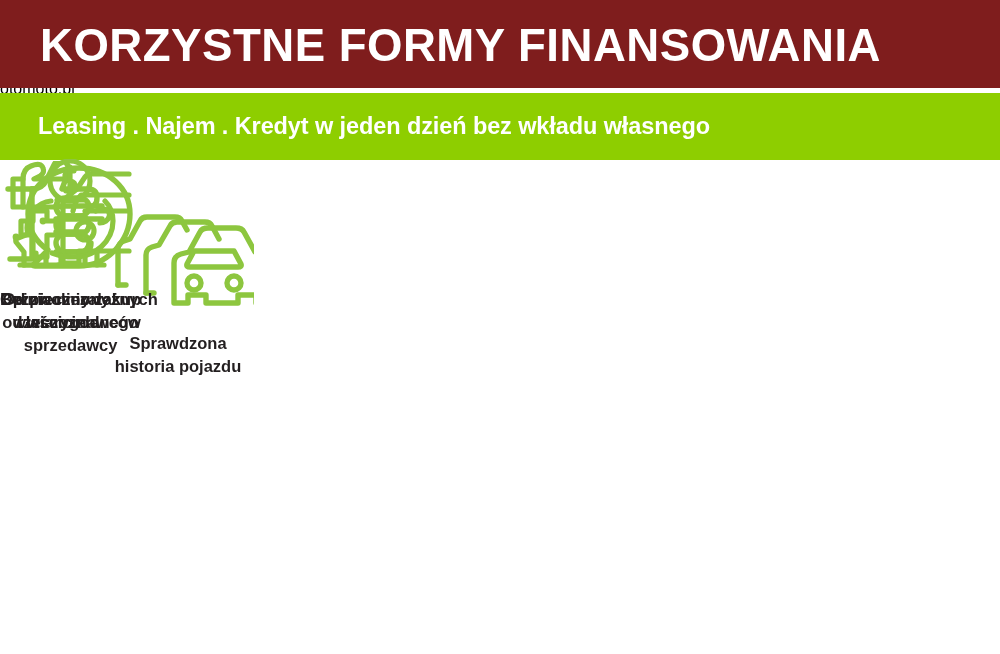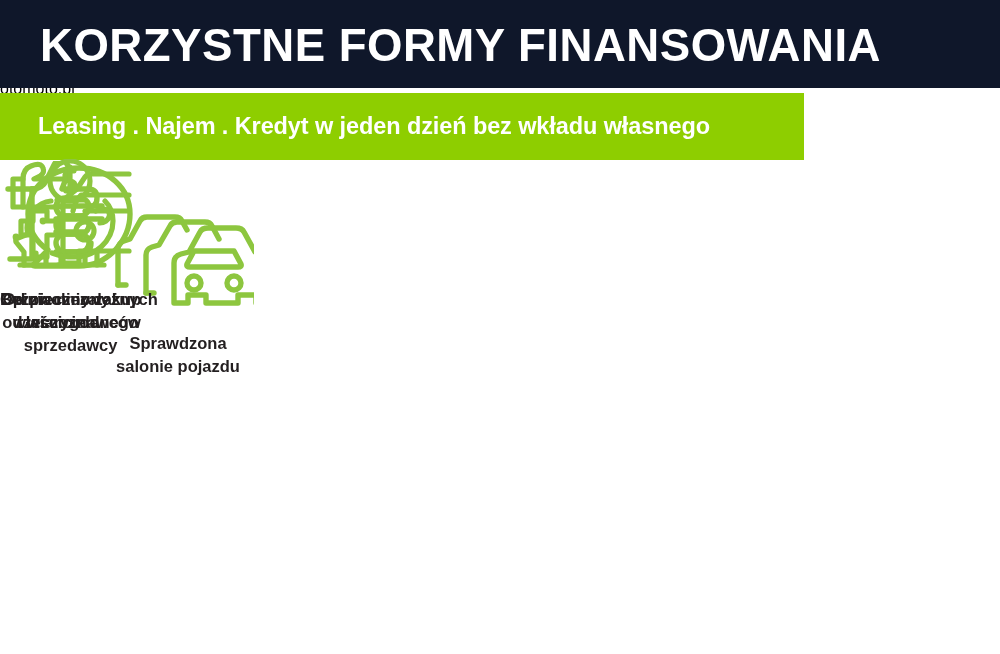--- a/index.html
+++ b/index.html
@@ -13,40 +13,40 @@
     font-family: "Liberation Sans", sans-serif;
     overflow: hidden;
     position: relative;
   }
 
   
   .band-teal {
     position: absolute;
     left: 0; top: 0;
     width: 1000px; height: 88px;
-    background: #0f172a;
+    background: #7f1d1d;
     display: flex;
     align-items: center;
   }
   .band-teal .headline {
     color: #ffffff;
     font-family: "Liberation Sans Narrow", "Liberation Sans", sans-serif;
     font-weight: bold;
     font-size: 47px;
     letter-spacing: 0.5px;
     margin-left: 40px;
     transform: scaleX(0.97);
     transform-origin: left center;
     white-space: nowrap;
   }
 
   .band-green {
     position: absolute;
     left: 0; top: 93px;
-    width: 804px; height: 67px;
+    width: 1000px; height: 67px;
     background: #8ece00;
     display: flex;
     align-items: center;
   }
   .band-green .subline {
     color: #ffffff;
     font-weight: bold;
     font-size: 23.5px;
     margin-left: 38px;
     white-space: nowrap;
@@ -164,21 +164,21 @@
             <path d="M44 88 h8"></path>
             <path d="M72 98 V58 q0-7 7-9 l8-2 11-20 q2-4 8-4 h28 q6 0 8 4 l11 20 8 2 q7 2 7 9 v40 h-14 v-8 h-18 v8 h-32 v-8 h-18 v8 z"></path>
             <path d="M92 46 h40 l7 13 q1 3-3 3 h-48 q-4 0-3-3 z"></path>
             <circle cx="92" cy="78" r="7"></circle>
             <circle cx="132" cy="78" r="7"></circle>
           </g>
         </svg>
       </span>
     </div>
     <div class="caption">Sprawdzona
-salonie pojazdu</div>
+historia pojazdu</div>
   </div>
 
 
   <div class="feature f3">
     <div class="icon-wrap">
       <span>
         <svg width="112" height="112" viewBox="0 0 112 112">
           <g fill="none" stroke="#8dc63f" stroke-width="5.4" stroke-linecap="round" stroke-linejoin="round">
             <path d="M8 28 h24"></path>
             <path d="M32 28 V98 H10"></path>

